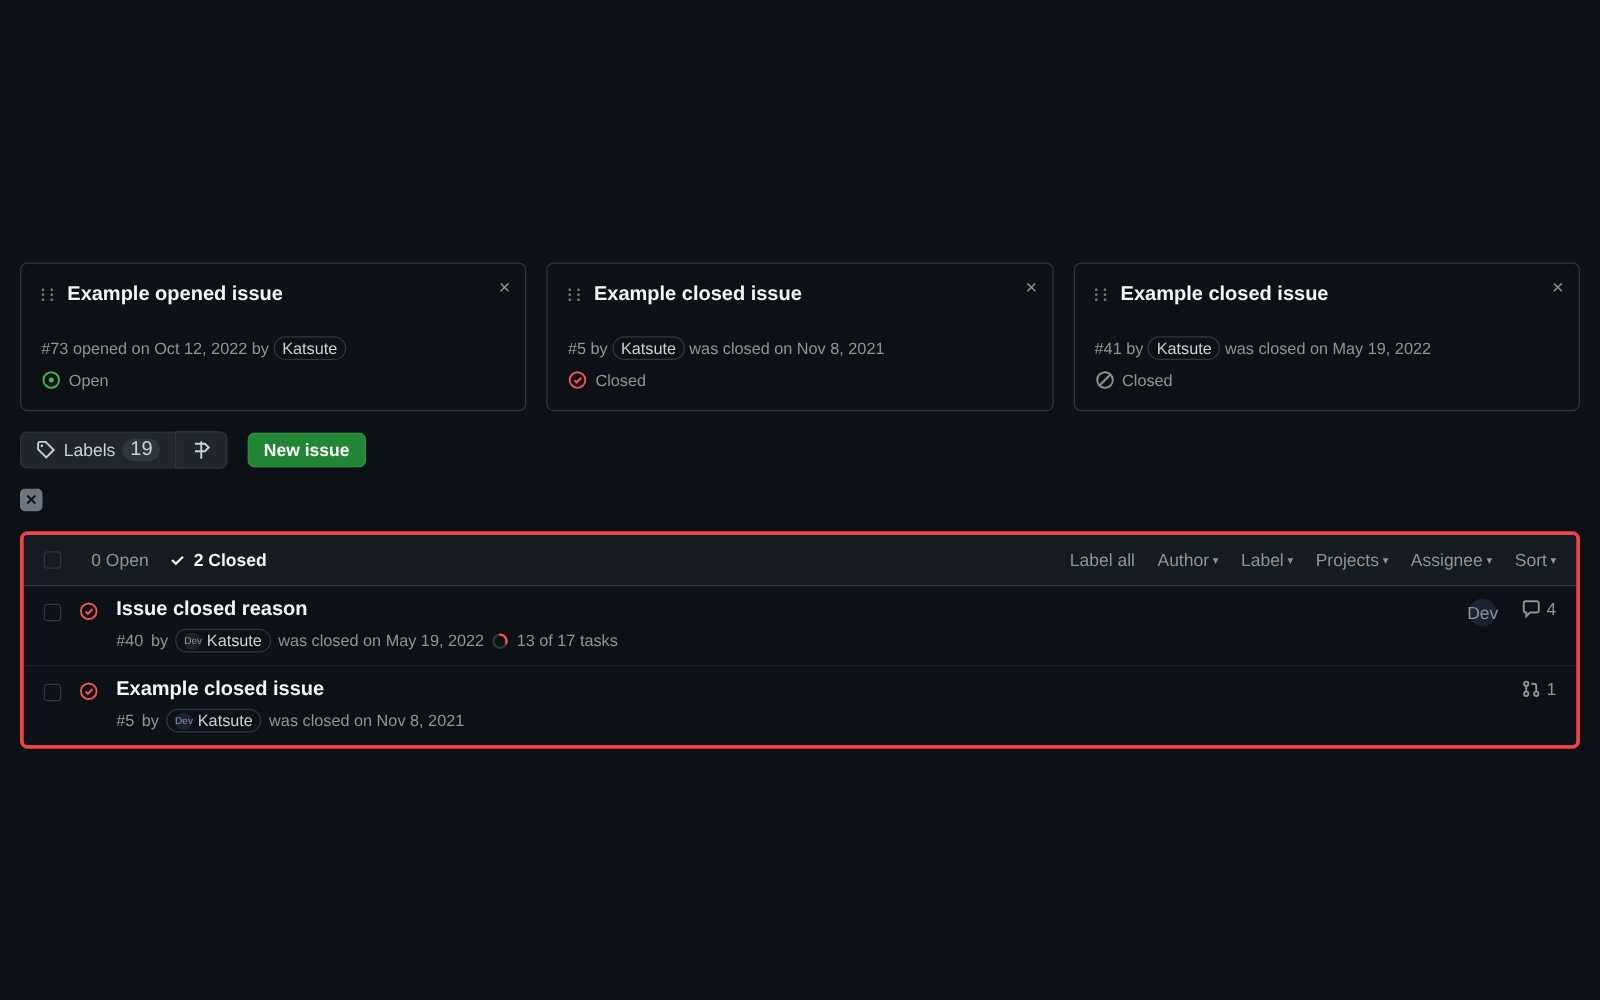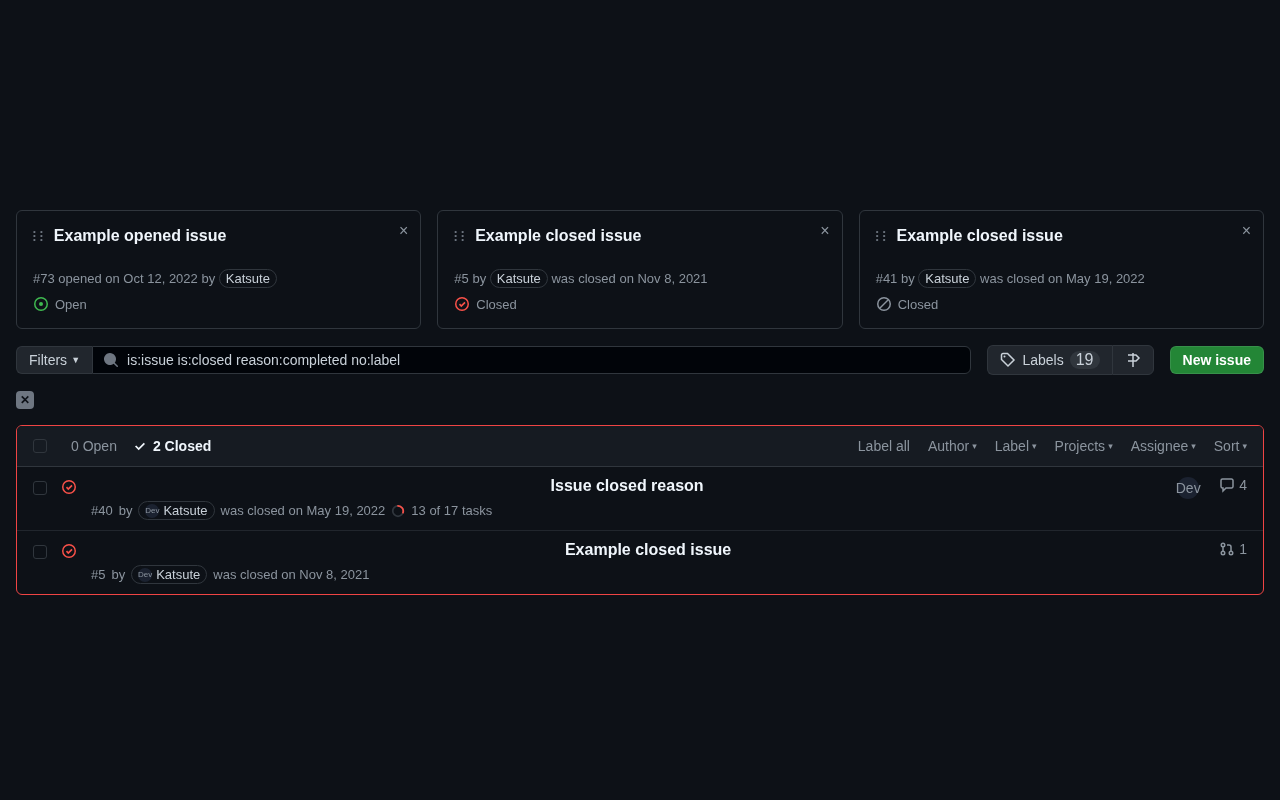--- a/index.html
+++ b/index.html
@@ -72,34 +72,34 @@
   .newissue-btn { background:#238636; border-color:rgba(240,246,252,.1); color:#fff; border-radius:6px; font-weight:600;}
 
   
   .clear-row { display:flex; align-items:center; gap:10px; margin-bottom:16px; color:#8b949e; cursor:pointer;}
   .clear-x {
     width:18px; height:18px; background:#6e7681; color:#0d1117; border-radius:4px;
     display:flex; align-items:center; justify-content:center; font-size:12px; font-weight:700;
   }
 
   
-  .box { border:1px solid #ef4444; border-radius:6px; overflow:hidden;}
+  .box { border:3px solid #ef4444; border-radius:6px; overflow:hidden;}
   .box-header {
     background:#161b22; padding:12px 16px; border-bottom:1px solid #30363d;
     display:flex; align-items:center;
   }
   .box-header .left { display:flex; align-items:center; gap:16px;}
   .box-header .right { margin-left:auto; display:flex; align-items:center; gap:18px; color:#8b949e;}
   .state-toggle { display:flex; align-items:center; gap:16px; margin-left:8px;}
   .state-toggle .st { color:#8b949e; display:flex; align-items:center; gap:6px;}
   .state-toggle .st.active { color:#f0f6fc; font-weight:600;}
   .hdr-drop { display:flex; align-items:center; gap:3px; cursor:pointer; color:#8b949e;}
 
   .row {
-    padding:10px 16px; border-top:1px solid #21262d; display:flex; gap:14px;text-align:center;
+    padding:10px 16px; border-top:1px solid #21262d; display:flex; gap:14px;
   }
   .row:first-of-type{ border-top:none;}
   .row .ck { padding-top:4px;}
   .row .ic { padding-top:2px;}
   .row .body { flex:1; min-width:0;}
   .row .title { color:#f0f6fc; font-weight:600; font-size:16px;}
   .row .meta { margin-top:6px; color:#8b949e; font-size:13px; display:flex; align-items:center; gap:6px; flex-wrap:wrap;}
   .row .side { display:flex; align-items:flex-start; gap:20px; color:#8b949e;}
   .dev-badge {
     font-size:14px; background:#1b2230; color:#8b949e; border-radius:50%;
@@ -176,32 +176,20 @@
       <span><svg width="16" height="16" viewBox="0 0 16 16" fill="none">
             <circle cx="8" cy="8" r="6.25" stroke="#8b949e" stroke-width="1.5"></circle>
             <line x1="4" y1="12" x2="12" y2="4" stroke="#8b949e" stroke-width="1.5"></line>
           </svg></span>
       <span>Closed</span>
     </div>
   </div>
   </div>
 
 <div class="filter-row">
-  <div class="filter-left">
-    <button class="filters-btn">
-      <span>Filters</span>
-      <span class="caret">▼</span>
-    </button>
-    <div class="search-wrap">
-      <svg width="16" height="16" viewBox="0 0 16 16" fill="#6e7681">
-          <path d="M11.5 7a4.5 4.5 0 1 1-9 0 4.5 4.5 0 0 1 9 0Zm-.82 4.74a6 6 0 1 1 1.06-1.06l3.04 3.04a.75.75 0 1 1-1.06 1.06l-3.04-3.04Z"></path>
-        </svg>
-      <input type="text" value="is:issue is:closed reason:completed no:label" style="">
-    </div>
-  </div>
   <div class="btn-group">
     <button class="labels-btn">
       <svg width="16" height="16" viewBox="0 0 16 16" fill="none" stroke="#c9d1d9" stroke-width="1.5">
           <path d="M1.5 3v4.5L8 14l6-6-6.5-6.5H3A1.5 1.5 0 0 0 1.5 3Z"></path>
           <circle cx="4.5" cy="4.5" r="1" fill="#c9d1d9" stroke="none"></circle>
         </svg>
       <span>Labels</span>
       <span class="count-pill">19</span>
     </button>
     <button class="milestones-btn">

